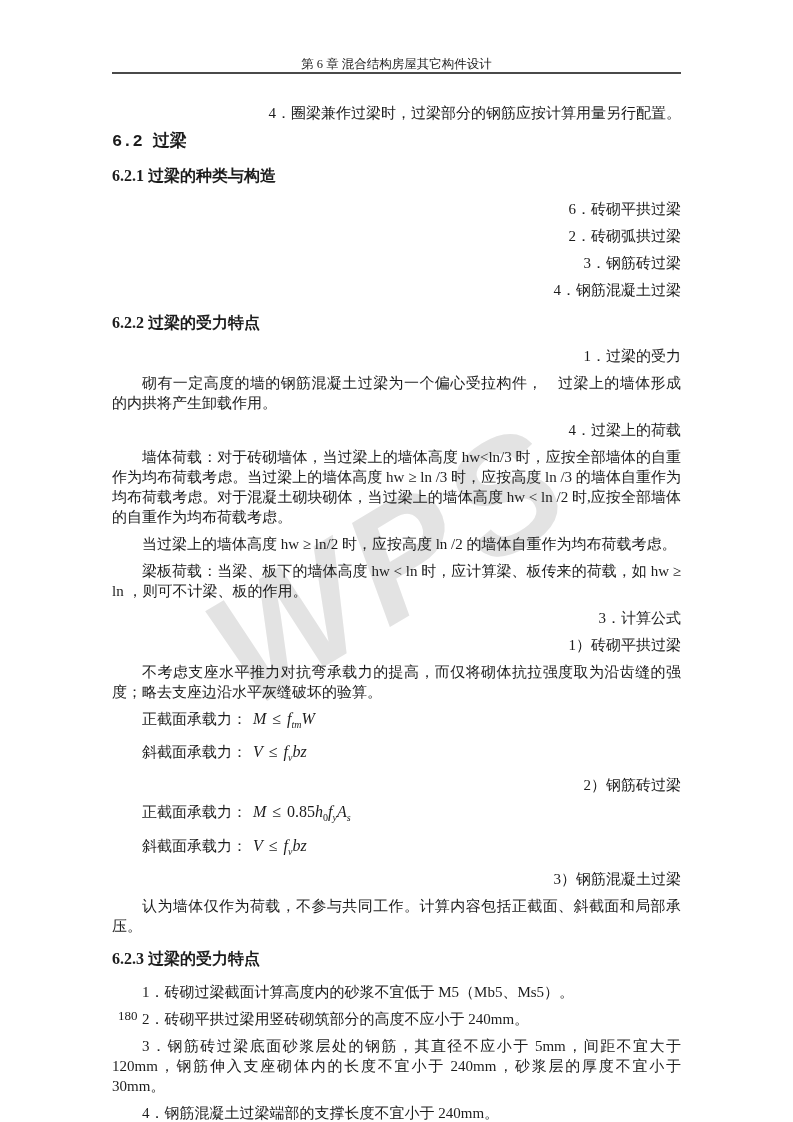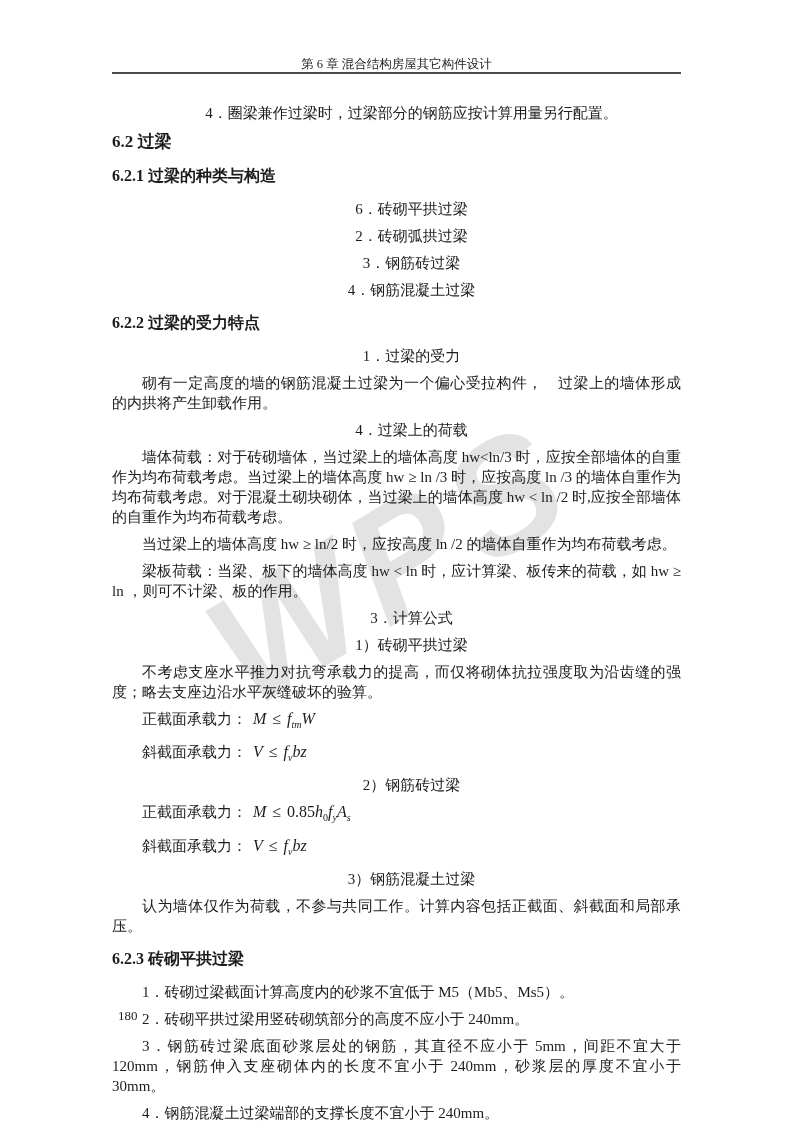--- a/index.html
+++ b/index.html
@@ -21,24 +21,24 @@
     transform:rotate(-31deg);
     font-family:"Liberation Sans","DejaVu Sans",sans-serif;
     font-style:italic; font-weight:bold; font-size:158px; letter-spacing:10px;
     color:#e3e3e3; z-index:0; user-select:none;
   }
   
   .body {
     position:absolute; left:112px; top:96px; width:569px; z-index:1;
   }
   .body p { font-size:15px; line-height:20px; margin:7px 0; text-align:justify; text-indent:2em; }
-  .body p.noj { text-align:center; }
+  .body p.noj { text-align:right; }
   h2.sec {
     font-size:17px; line-height:22px; margin:8px 0; font-weight:bold;
-    font-family:Liberation Serif, serif;
+    font-family:Liberation Mono, monospace;
   }
   h3.sec {
     font-size:16px; line-height:22px; margin:12px 0; font-weight:bold;
     font-family:"Liberation Serif","DejaVu Serif",serif;
   }
   .formula { font-size:15px; line-height:26px; margin:0; text-indent:2em; }
   .formula .math { font-size:16px; margin-left:6px; font-family:"Liberation Serif","DejaVu Serif",serif; }
   .formula .math i { font-style:italic; }
   .formula .math .op { font-style:normal; padding:0 2px; }
   .formula .math sub { font-size:10px; font-style:italic; }
@@ -98,21 +98,21 @@
     <p class="formula">
       <span>正截面承载力：</span><span class="math"><i>M</i> <span class="op">≤</span> <span>0.85</span><i>h</i><sub class="rm">0</sub><i>f</i><sub>y</sub><i>A</i><sub>s</sub></span>
     </p>
     <p class="formula">
       <span>斜截面承载力：</span><span class="math"><i>V</i> <span class="op">≤</span> <i>f</i><sub>v</sub><i>bz</i></span>
     </p>
 
     <p class="noj">3）钢筋混凝土过梁</p>
     <p>认为墙体仅作为荷载，不参与共同工作。计算内容包括正截面、斜截面和局部承压。</p>
 
-    <h3 class="sec">6.2.3  砖砌平拱过梁</h3>
+    <h3 class="sec">6.2.3  过梁的受力特点</h3>
 
     <p>1．砖砌过梁截面计算高度内的砂浆不宜低于 M5（Mb5、Ms5）。</p>
     <p>2．砖砌平拱过梁用竖砖砌筑部分的高度不应小于 240mm。</p>
     <p>3．钢筋砖过梁底面砂浆层处的钢筋，其直径不应小于 5mm，间距不宜大于 120mm，钢筋伸入支座砌体内的长度不宜小于 240mm，砂浆层的厚度不宜小于 30mm。</p>
     <p>4．钢筋混凝土过梁端部的支撑长度不宜小于 240mm。</p>
 
   </div>
 
   <div class="pagenum">180</div>
 

